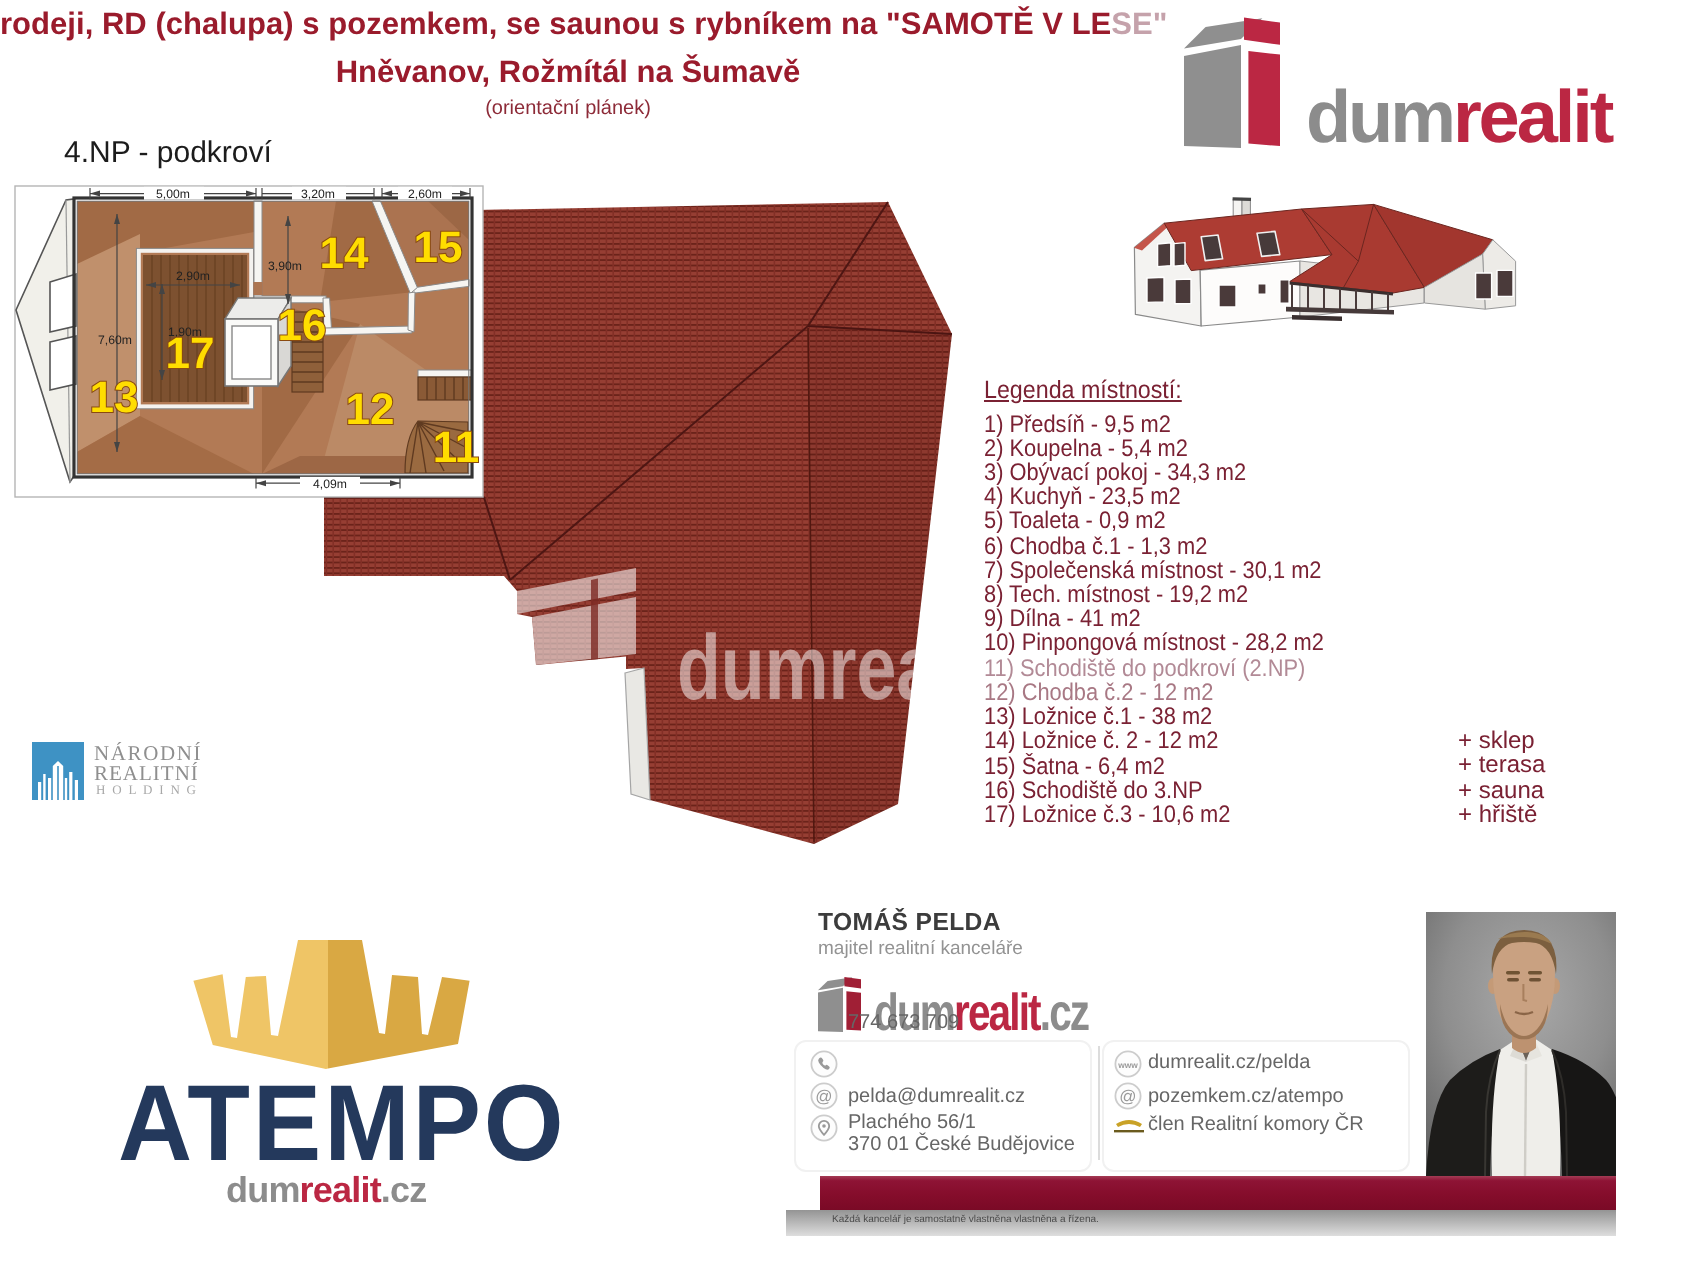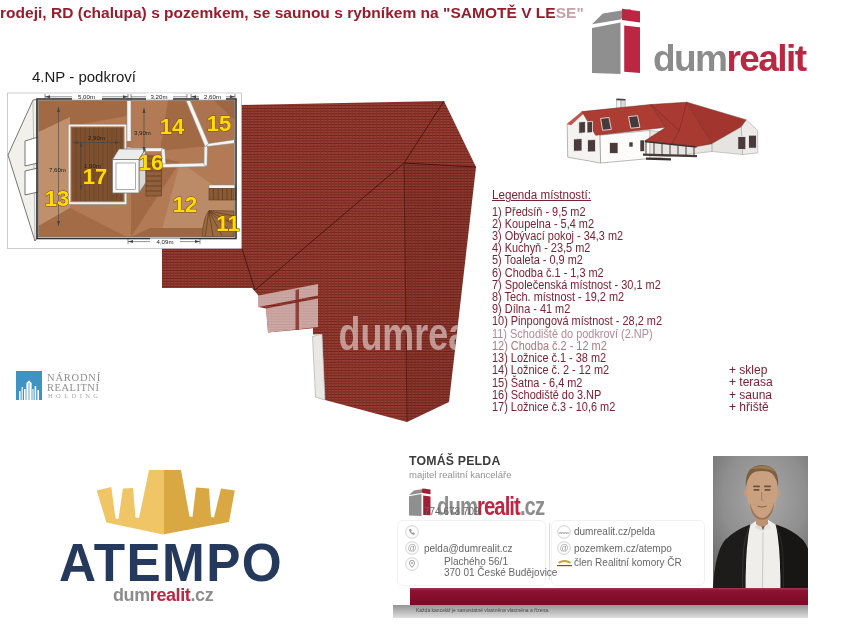--- a/index.html
+++ b/index.html
@@ -25,21 +25,23 @@
 .tinytxt{left:416px;top:607px;font-size:5px;color:#4a4a4a;}
 .atname{left:58.5px;top:530.5px;font-size:54px;font-weight:bold;color:#24395c;letter-spacing:1.5px;white-space:nowrap;transform:scaleX(0.95);transform-origin:left top;}
 .atdum{left:113px;top:585px;font-size:18px;font-weight:bold;color:#8c8c8c;white-space:nowrap;letter-spacing:-0.4px;}
 .atdum .r{color:#bb2743;}
 .nrtext{font-family:"Liberation Serif",serif;color:#8f8f8f;white-space:nowrap;}
 </style></head><body>
 <div id="page">
 
 <div class="abs t1">rodeji, RD (chalupa) s pozemkem, se saunou s rybníkem na "SAMOTĚ V LE<span class="fade">SE"</span></div>
 
-
+<div class="abs t2">Hněvanov, Rožmítál na Šumavě</div>
+
+<div class="abs t3">(orientační plánek)</div>
 
 <div class="abs floorlbl">4.NP - podkroví</div>
 
 <svg class="abs" style="left:585px;top:5px;" width="60" height="72" viewBox="0 0 60 72">
 
 <polygon points="7,23 35.5,17.5 35.5,69 7,68" fill="#8f8f8f"></polygon>
 
 <polygon points="7,19.3 35.5,14.5 46.2,4.1 17.8,8.5" fill="#8f8f8f"></polygon>
 
 <polygon points="37,3.8 55,6.3 55,17.4 37,14.9" fill="#bb2743"></polygon>
@@ -346,21 +348,21 @@
     </svg>
 
 <div class="abs crow" style="left:424px;top:542.5px;">pelda@dumrealit.cz</div>
 
 <svg class="abs" style="left:405px;top:557px" width="14" height="14">
       <circle cx="7" cy="7" r="6.3" fill="#fdfdfd" stroke="#cccccc" stroke-width="0.9"></circle>
       <path d="M7,3.4 a2.6,2.6 0 0 1 2.6,2.6 q0,1.6-2.6,4.4 q-2.6,-2.8-2.6,-4.4 a2.6,2.6 0 0 1 2.6,-2.6z" fill="none" stroke="#999" stroke-width="0.9"></path>
       <circle cx="7" cy="6" r="0.9" fill="#999"></circle>
     </svg>
 
-<div class="abs crow" style="left:444px;top:556px;">Plachého 56/1<br>370 01 České Budějovice</div>
+<div class="abs crow" style="left:424px;top:556px;">Plachého 56/1<br>370 01 České Budějovice</div>
 
 <svg class="abs" style="left:557px;top:524.5px" width="14" height="14">
       <circle cx="7" cy="7" r="6.3" fill="#fdfdfd" stroke="#cccccc" stroke-width="0.9"></circle>
       <text x="7" y="9" font-size="4.2" fill="#999" text-anchor="middle" font-family="Liberation Sans" font-weight="bold">www</text>
     </svg>
 
 <div class="abs crow" style="left:574px;top:526px;">dumrealit.cz/pelda</div>
 
 <svg class="abs" style="left:557px;top:541px" width="14" height="14">
       <circle cx="7" cy="7" r="6.3" fill="#fdfdfd" stroke="#cccccc" stroke-width="0.9"></circle>

